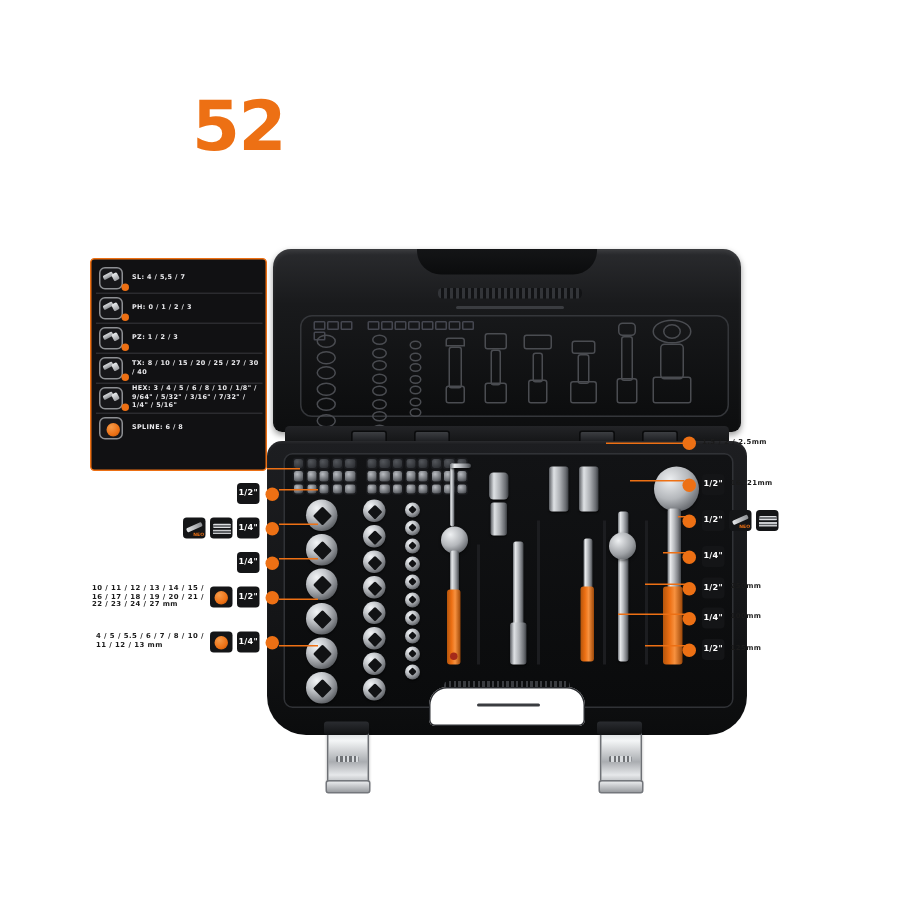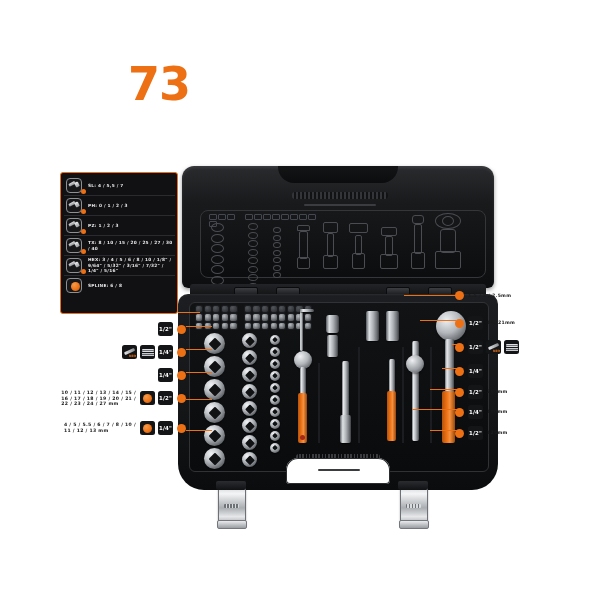--- a/index.html
+++ b/index.html
@@ -320,21 +320,21 @@
   }
   .gap4{width:4px;flex:0 0 4px;}
   .gap3{width:3px;flex:0 0 3px;}
 </style>
 </head>
 <body>
 
 <div id="stage">
 
   <div class="heading">
-    <div class="big">73</div>
+    <div class="big">52</div>
   </div>
 
   <div class="legend">
 
     <div class="legend-row">
       <div class="bitbox">
         <div class="bitframe"></div>
         <div class="bitglyph">
             <div class="shank"></div>
             <div class="tip"></div>

